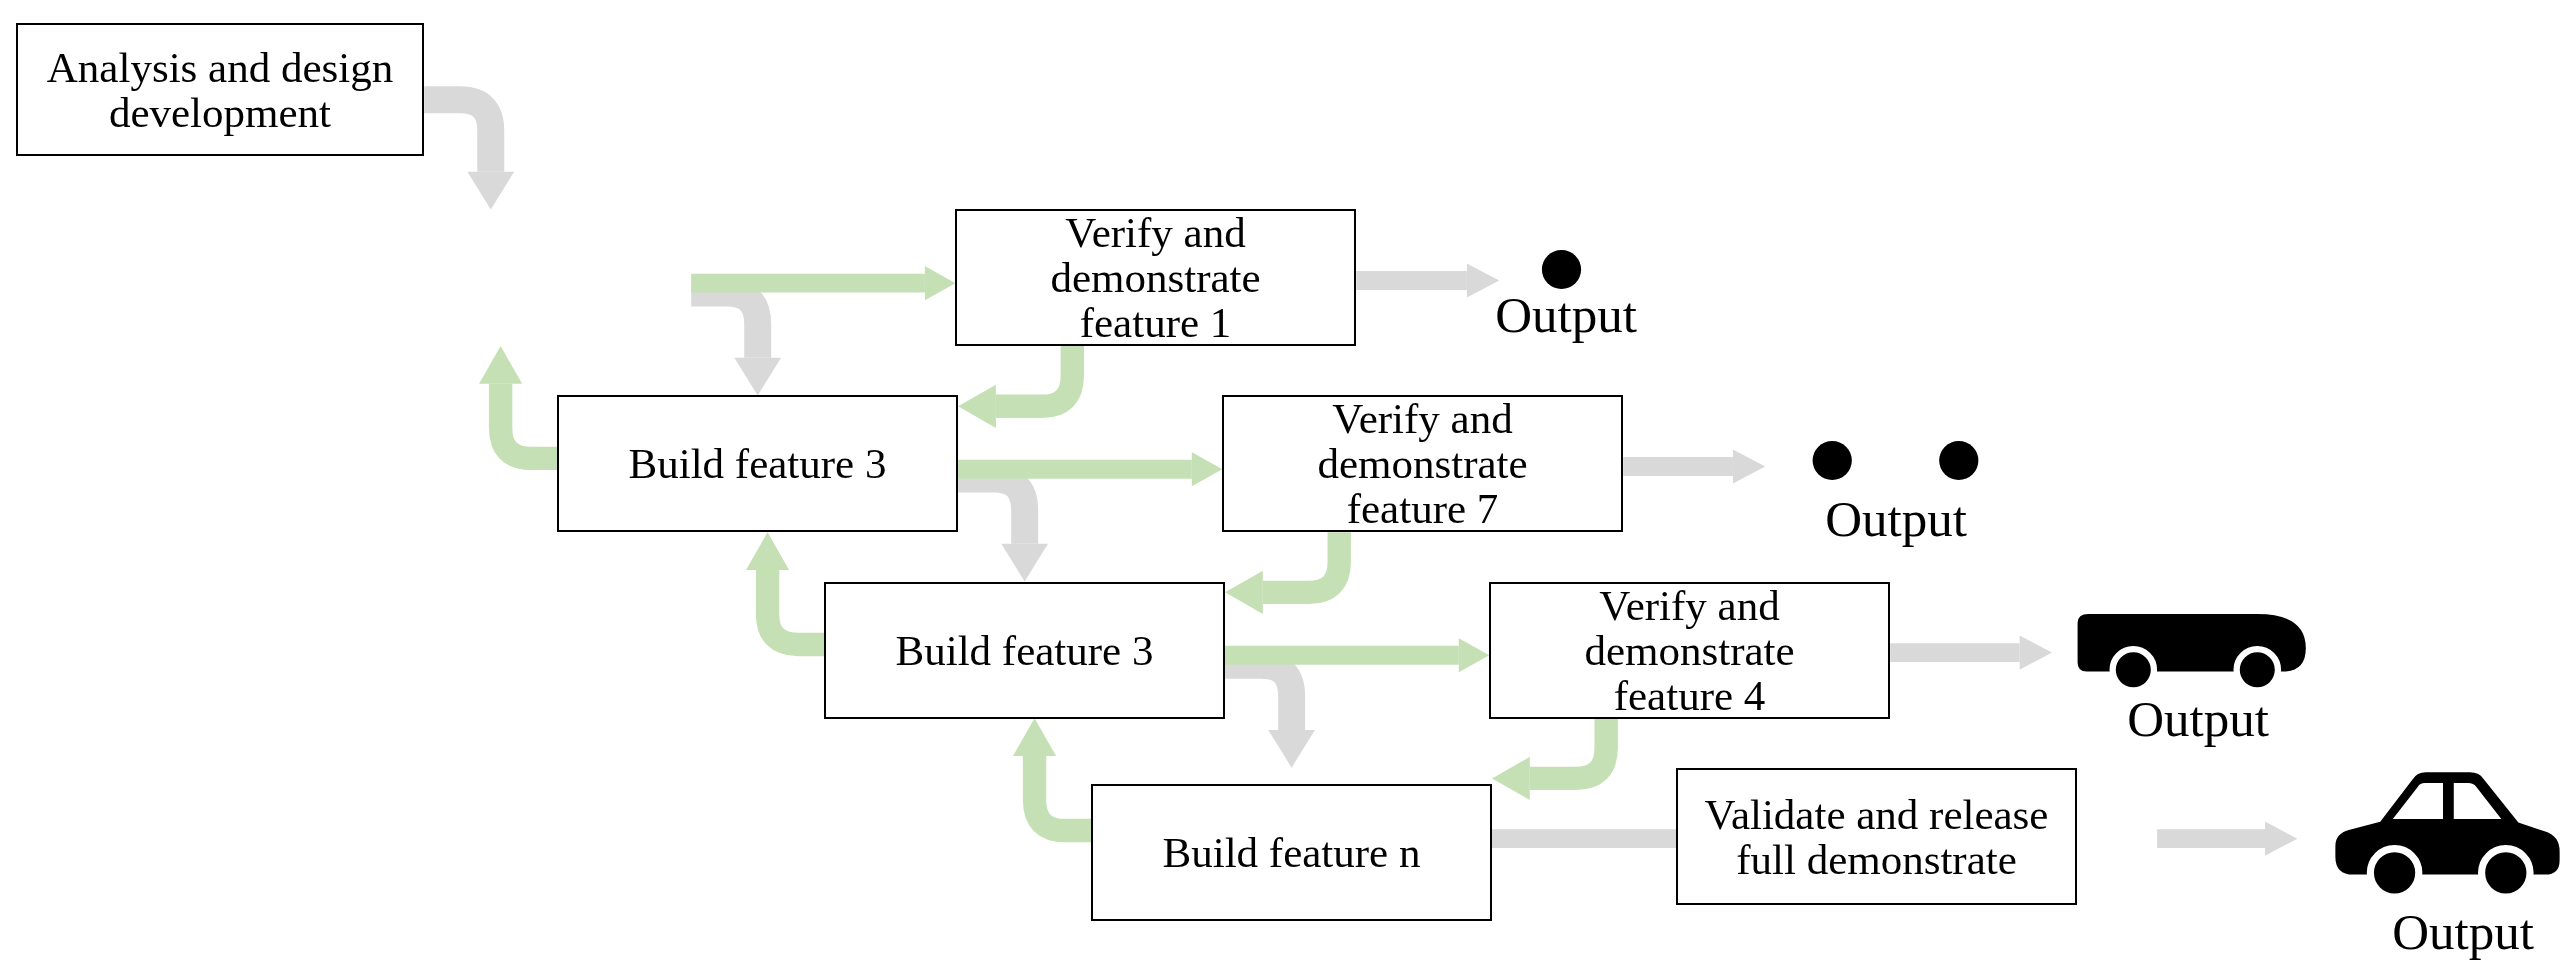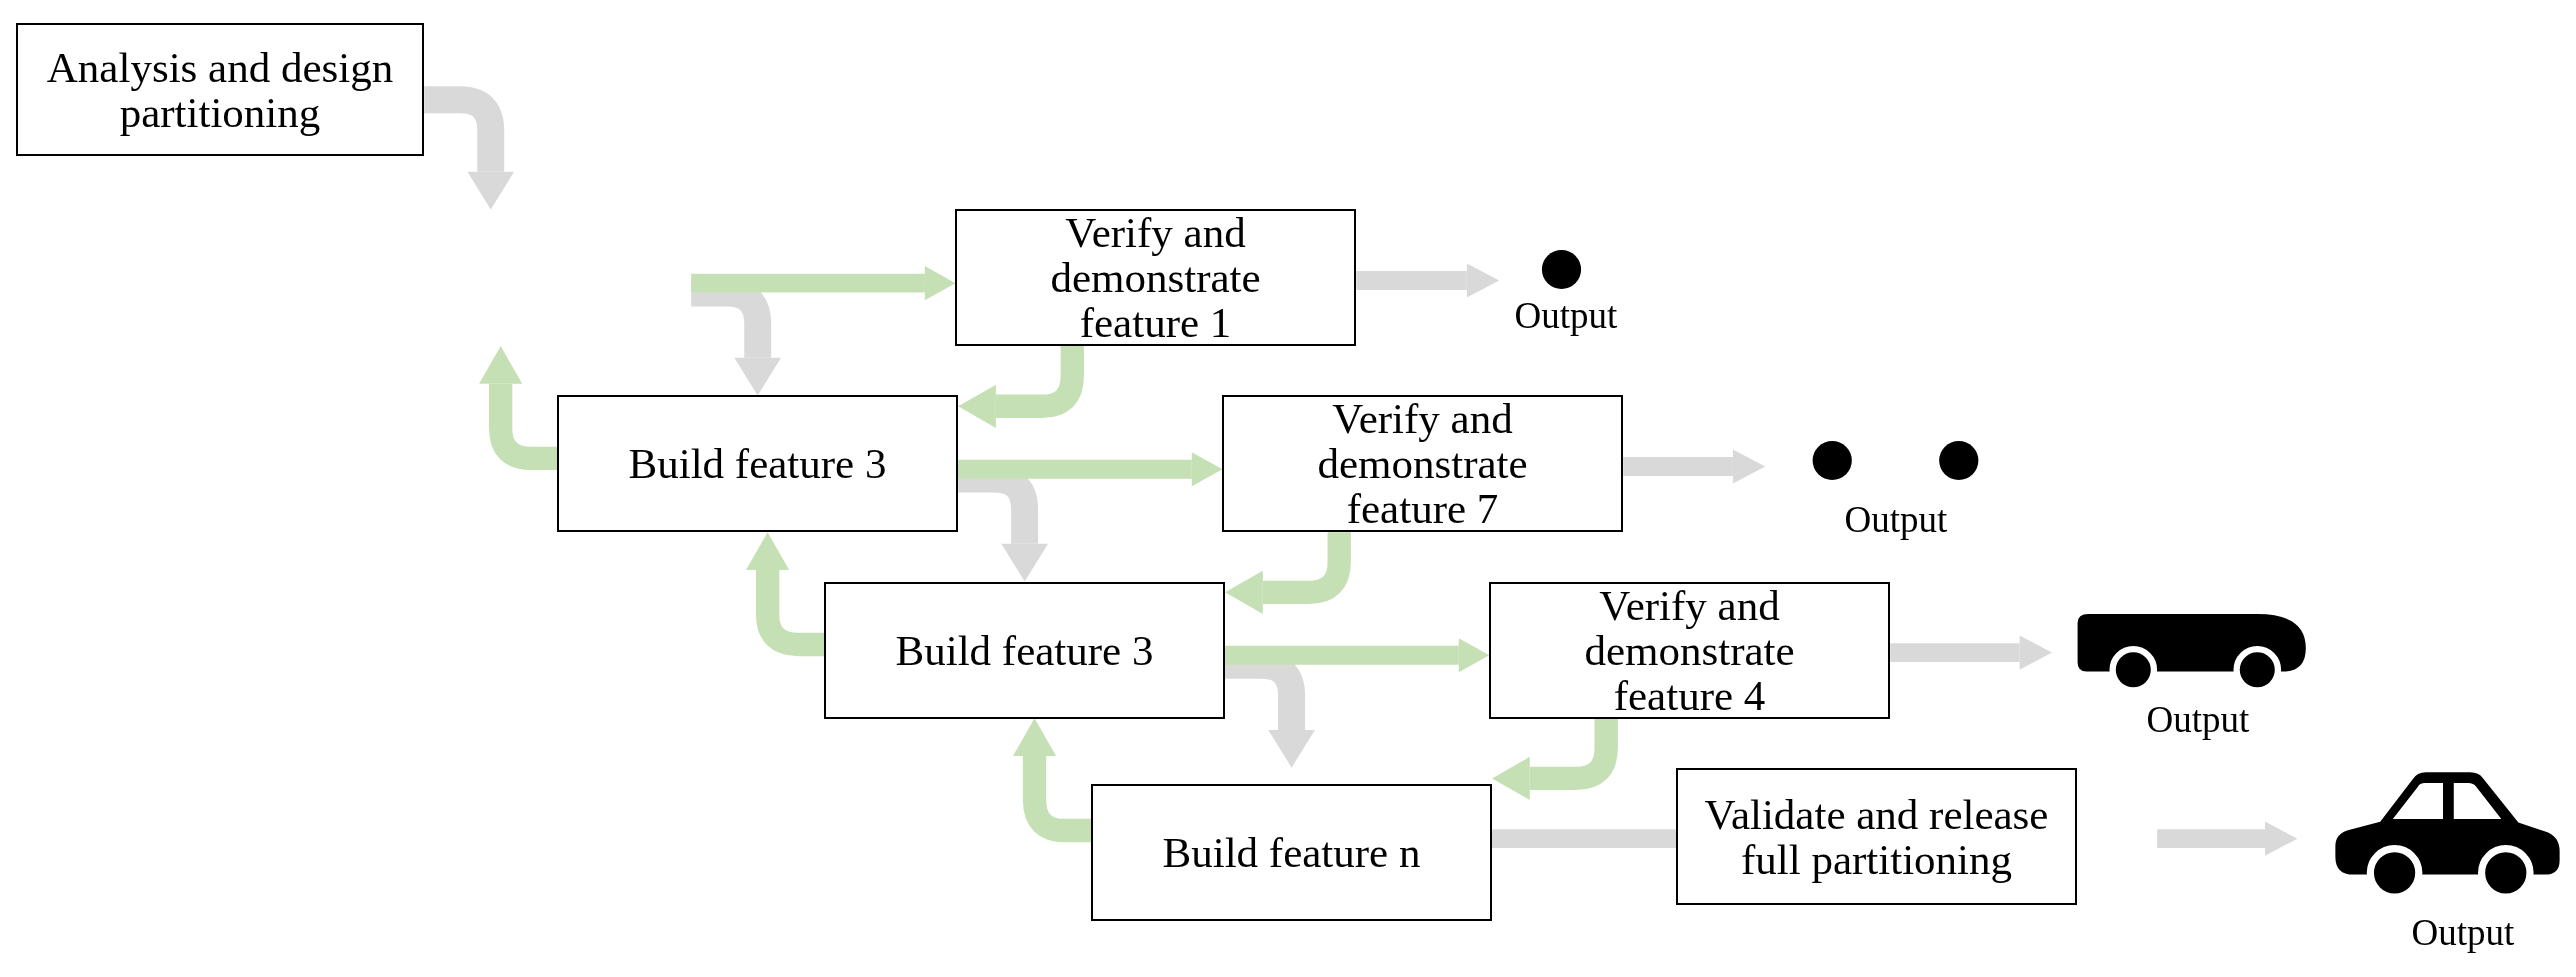--- a/index.html
+++ b/index.html
@@ -22,21 +22,21 @@
     position:absolute; box-sizing:border-box;
     width:401px; height:137px;
     background:var(--fill); border:2.7px solid var(--border);
     display:flex; flex-direction:column; justify-content:center; align-items:center;
     text-align:center; font-size:43px; line-height:45px;
   }
   .box span{display:block;}
   .box span:empty{display:none;}
   .out-label{
     position:absolute; transform:translateX(-50%);
-    font-size:37px; line-height:45px; white-space:nowrap;
+    font-size:51px; line-height:45px; white-space:nowrap;
   }
   .icon{position:absolute;}
 </style>
 </head>
 <body>
 
 <div class="stage">
 
   <svg class="arrow-layer" width="2576" height="978" viewBox="0 0 2866 1088">
 
@@ -126,21 +126,21 @@
     </g>
 
     <g>
       <path class="green-shaft" stroke-width="26" d="M1214 924 H1185 Q1151 924 1151 890 V841"></path>
       <polygon class="green-head" points="1127,841 1175,841 1151,799"></polygon>
     </g>
   </svg>
 
   <div class="box" style="left:16px;top:23.4px;width:408px;height:133px">
     <span>Analysis and design</span>
-    <span>partitioning</span>
+    <span>development</span>
   </div>
 
 
   <div class="box" style="left:955px;top:209px">
     <span>Verify and</span>
     <span>demonstrate</span>
     <span>feature 1</span>
   </div>
 
   <div class="box" style="left:557px;top:395px">
@@ -162,21 +162,21 @@
     <span>demonstrate</span>
     <span>feature 4</span>
   </div>
 
   <div class="box" style="left:1091px;top:784px">
     <span>Build feature n</span>
   </div>
 
   <div class="box" style="left:1676px;top:768px">
     <span>Validate and release</span>
-    <span>full partitioning</span>
+    <span>full demonstrate</span>
   </div>
 
   <svg class="icon" style="left:1541px;top:249px" width="41" height="41" viewBox="0 0 46 46">
     <circle cx="23" cy="23" r="22" fill="#000000"></circle>
   </svg>
 
   <svg class="icon" style="left:1811px;top:440px" width="169" height="41" viewBox="0 0 188 46">
     <circle cx="23" cy="23" r="22" fill="#000000"></circle>
     <circle cx="165" cy="23" r="22" fill="#000000"></circle>
   </svg>

